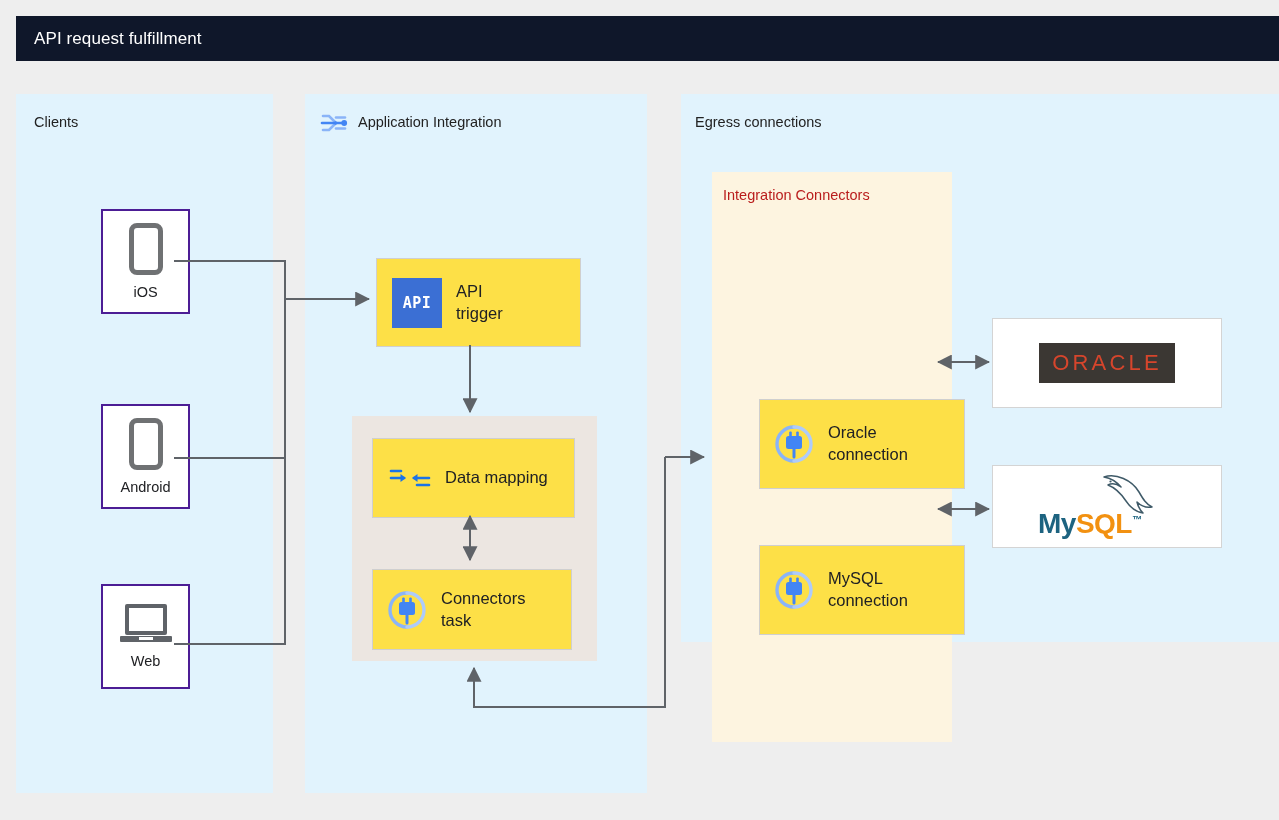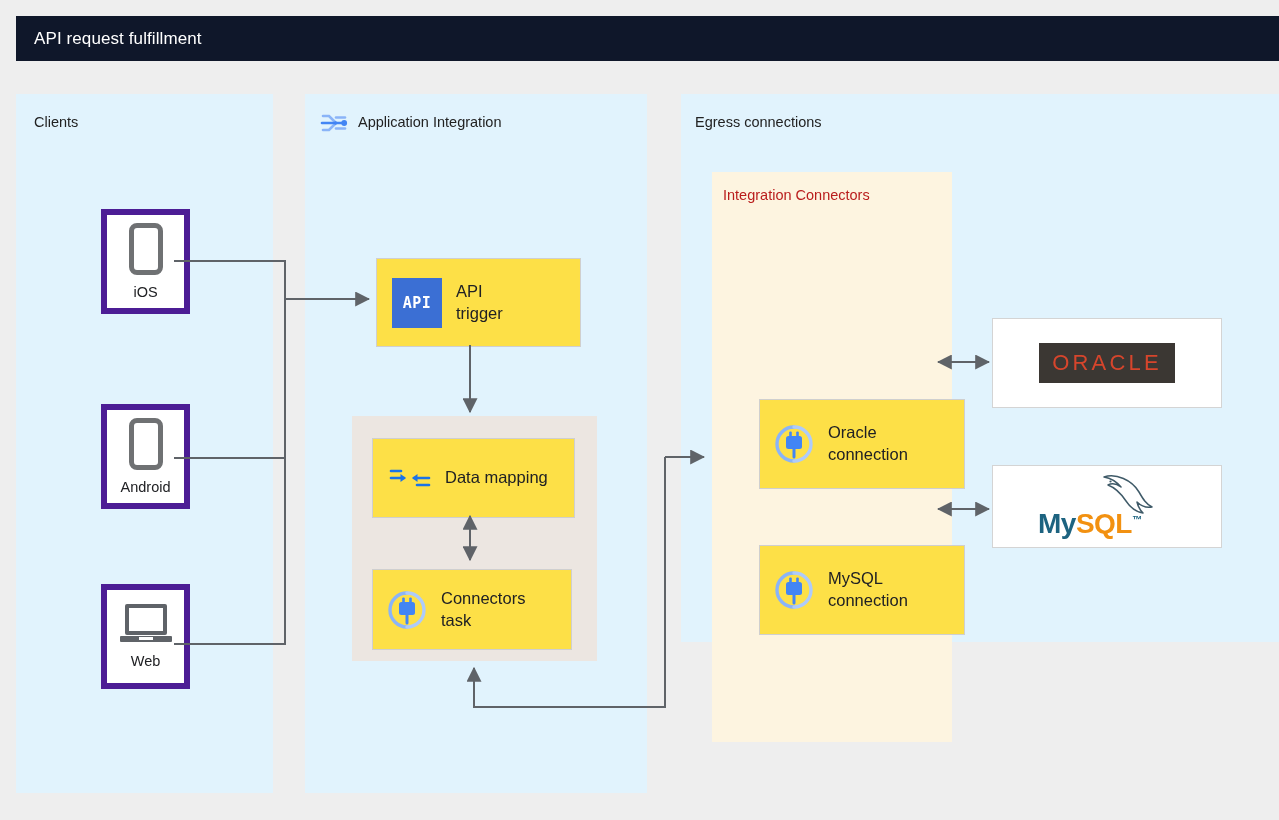--- a/index.html
+++ b/index.html
@@ -86,21 +86,21 @@
     font-size: 16.5px;
     color: #202124;
     line-height: 1.32;
     white-space: pre-line;
   }
 
   
   .client-card {
     position: absolute;
     background: #ffffff;
-    border: 6px solid #4c1d95;
+    border: 2px solid #4c1d95;
     display: flex;
     flex-direction: column;
     align-items: center;
     justify-content: center;
   }
   .client-label {
     font-size: 14.5px;
     color: #202124;
     margin-top: 9px;
   }

